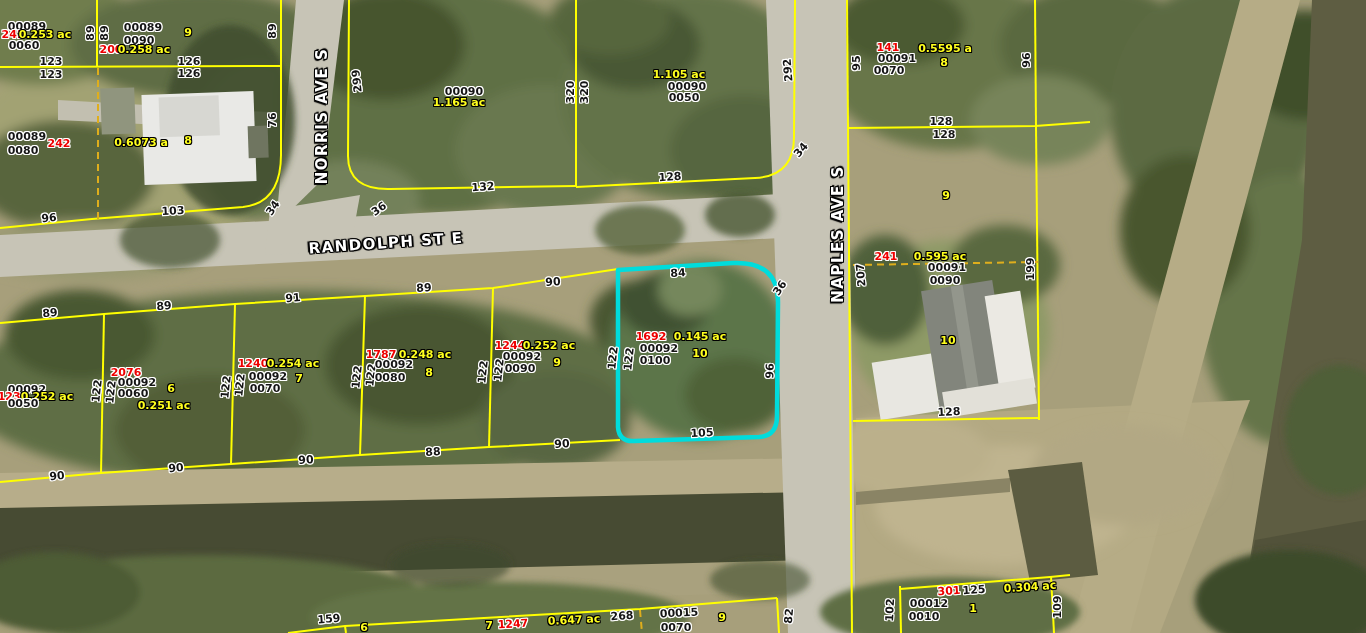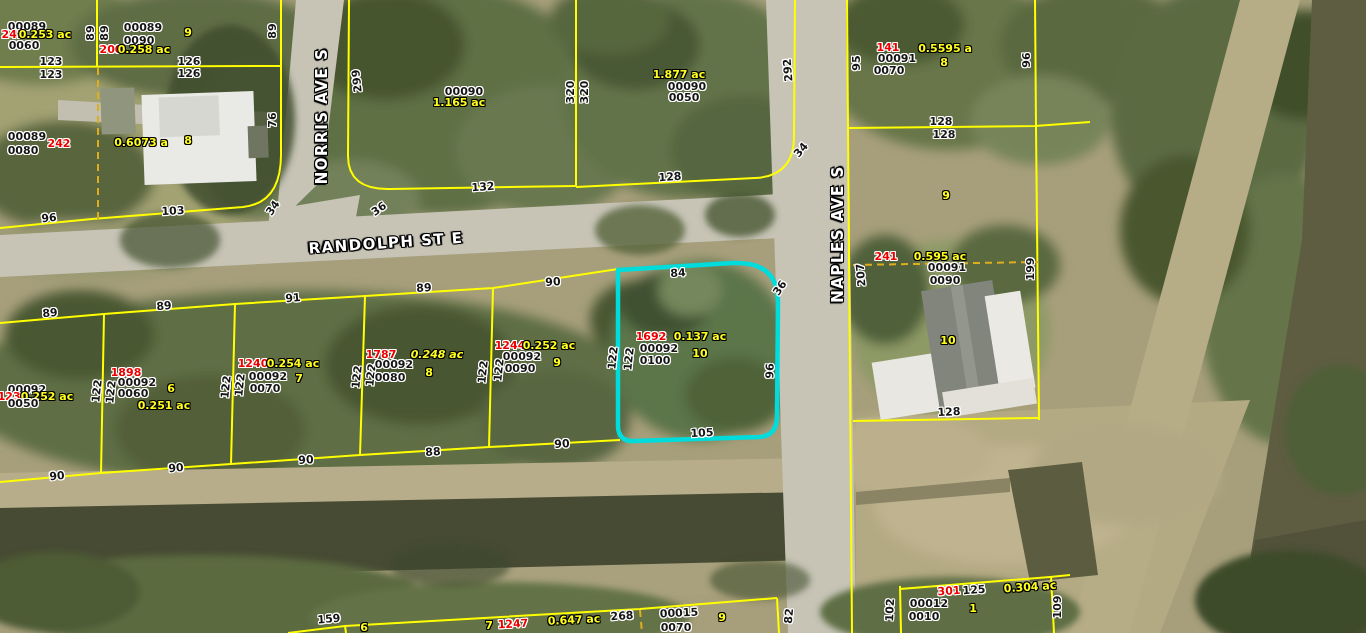--- a/index.html
+++ b/index.html
@@ -192,21 +192,21 @@
       <div class="lbl k" style="left: 173px; top: 211px; transform: translate(-50%, -50%) rotate(-3deg);">103</div>
       <div class="lbl k" style="left: 273px; top: 208px; transform: translate(-50%, -50%) rotate(-55deg);">34</div>
       <div class="lbl k" style="left: 49px; top: 218px; transform: translate(-50%, -50%) rotate(-5deg);">96</div>
       <div class="lbl k" style="left: 357px; top: 81px; transform: translate(-50%, -50%) rotate(-97deg);">299</div>
       <div class="lbl k" style="left: 464px; top: 91px; transform: translate(-50%, -50%) rotate(0deg);">00090</div>
       <div class="lbl y" style="left: 459px; top: 102px; transform: translate(-50%, -50%) rotate(0deg);">1.165 ac</div>
       <div class="lbl k" style="left: 570px; top: 92px; transform: translate(-50%, -50%) rotate(-90deg);">320</div>
       <div class="lbl k" style="left: 584px; top: 92px; transform: translate(-50%, -50%) rotate(-90deg);">320</div>
       <div class="lbl k" style="left: 483px; top: 187px; transform: translate(-50%, -50%) rotate(-4deg);">132</div>
       <div class="lbl k" style="left: 379px; top: 209px; transform: translate(-50%, -50%) rotate(-35deg);">36</div>
-      <div class="lbl y" style="left: 679px; top: 74px; transform: translate(-50%, -50%) rotate(0deg);">1.877 ac</div>
+      <div class="lbl y" style="left: 679px; top: 74px; transform: translate(-50%, -50%) rotate(0deg);">1.105 ac</div>
       <div class="lbl k" style="left: 687px; top: 86px; transform: translate(-50%, -50%) rotate(0deg);">00090</div>
       <div class="lbl k" style="left: 684px; top: 97px; transform: translate(-50%, -50%) rotate(0deg);">0050</div>
       <div class="lbl k" style="left: 788px; top: 70px; transform: translate(-50%, -50%) rotate(-95deg);">292</div>
       <div class="lbl k" style="left: 670px; top: 177px; transform: translate(-50%, -50%) rotate(-4deg);">128</div>
       <div class="lbl k" style="left: 801px; top: 150px; transform: translate(-50%, -50%) rotate(-50deg);">34</div>
       <div class="lbl k" style="left: 856px; top: 63px; transform: translate(-50%, -50%) rotate(-90deg);">95</div>
       <div class="lbl r" style="left: 888px; top: 47px; transform: translate(-50%, -50%) rotate(0deg);">141</div>
       <div class="lbl k" style="left: 897px; top: 58px; transform: translate(-50%, -50%) rotate(0deg);">00091</div>
       <div class="lbl k" style="left: 889px; top: 70px; transform: translate(-50%, -50%) rotate(0deg);">0070</div>
       <div class="lbl y" style="left: 945px; top: 48px; transform: translate(-50%, -50%) rotate(0deg);">0.5595 a</div>
@@ -219,50 +219,50 @@
       <div class="lbl y" style="left: 940px; top: 256px; transform: translate(-50%, -50%) rotate(0deg);">0.595 ac</div>
       <div class="lbl k" style="left: 947px; top: 267px; transform: translate(-50%, -50%) rotate(0deg);">00091</div>
       <div class="lbl k" style="left: 945px; top: 280px; transform: translate(-50%, -50%) rotate(0deg);">0090</div>
       <div class="lbl k" style="left: 861px; top: 275px; transform: translate(-50%, -50%) rotate(-95deg);">207</div>
       <div class="lbl k" style="left: 1030px; top: 269px; transform: translate(-50%, -50%) rotate(-90deg);">199</div>
       <div class="lbl y" style="left: 948px; top: 340px; transform: translate(-50%, -50%) rotate(0deg);">10</div>
       <div class="lbl k" style="left: 949px; top: 412px; transform: translate(-50%, -50%) rotate(-3deg);">128</div>
       <div class="lbl k" style="left: 678px; top: 273px; transform: translate(-50%, -50%) rotate(-3deg);">84</div>
       <div class="lbl k" style="left: 780px; top: 288px; transform: translate(-50%, -50%) rotate(-55deg);">36</div>
       <div class="lbl r" style="left: 651px; top: 336px; transform: translate(-50%, -50%) rotate(0deg);">1692</div>
-      <div class="lbl y" style="left: 700px; top: 336px; transform: translate(-50%, -50%) rotate(0deg);">0.137 ac</div>
+      <div class="lbl y" style="left: 700px; top: 336px; transform: translate(-50%, -50%) rotate(0deg);">0.145 ac</div>
       <div class="lbl k" style="left: 659px; top: 348px; transform: translate(-50%, -50%) rotate(0deg);">00092</div>
       <div class="lbl y" style="left: 700px; top: 353px; transform: translate(-50%, -50%) rotate(0deg);">10</div>
       <div class="lbl k" style="left: 655px; top: 360px; transform: translate(-50%, -50%) rotate(0deg);">0100</div>
       <div class="lbl k" style="left: 613px; top: 358px; transform: translate(-50%, -50%) rotate(-84deg);">122</div>
       <div class="lbl k" style="left: 629px; top: 359px; transform: translate(-50%, -50%) rotate(-84deg);">122</div>
       <div class="lbl k" style="left: 770px; top: 371px; transform: translate(-50%, -50%) rotate(-88deg);">96</div>
       <div class="lbl k" style="left: 702px; top: 433px; transform: translate(-50%, -50%) rotate(-3deg);">105</div>
       <div class="lbl k" style="left: 27px; top: 389px; transform: translate(-50%, -50%) rotate(0deg);">00092</div>
       <div class="lbl r" style="left: 13px; top: 396px; transform: translate(-50%, -50%) rotate(0deg);">1236</div>
       <div class="lbl y" style="left: 47px; top: 396px; transform: translate(-50%, -50%) rotate(0deg);">0.252 ac</div>
       <div class="lbl k" style="left: 23px; top: 403px; transform: translate(-50%, -50%) rotate(0deg);">0050</div>
       <div class="lbl k" style="left: 97px; top: 391px; transform: translate(-50%, -50%) rotate(-84deg);">122</div>
       <div class="lbl k" style="left: 111px; top: 392px; transform: translate(-50%, -50%) rotate(-84deg);">122</div>
-      <div class="lbl r" style="left: 126px; top: 372px; transform: translate(-50%, -50%) rotate(0deg);">1898</div>
+      <div class="lbl r" style="left: 126px; top: 372px; transform: translate(-50%, -50%) rotate(0deg);">2076</div>
       <div class="lbl y" style="left: 164px; top: 372px; transform: translate(-50%, -50%) rotate(0deg); margin-top: 33px;">0.251 ac</div>
       <div class="lbl k" style="left: 137px; top: 382px; transform: translate(-50%, -50%) rotate(0deg);">00092</div>
       <div class="lbl y" style="left: 171px; top: 388px; transform: translate(-50%, -50%) rotate(0deg);">6</div>
       <div class="lbl k" style="left: 133px; top: 393px; transform: translate(-50%, -50%) rotate(0deg);">0060</div>
       <div class="lbl k" style="left: 226px; top: 387px; transform: translate(-50%, -50%) rotate(-84deg);">122</div>
       <div class="lbl k" style="left: 240px; top: 385px; transform: translate(-50%, -50%) rotate(-84deg);">122</div>
       <div class="lbl r" style="left: 253px; top: 363px; transform: translate(-50%, -50%) rotate(0deg); text-align: center;">1240</div>
       <div class="lbl y" style="left: 293px; top: 363px; transform: translate(-50%, -50%) rotate(0deg);">0.254 ac</div>
       <div class="lbl k" style="left: 268px; top: 376px; transform: translate(-50%, -50%) rotate(0deg);">00092</div>
       <div class="lbl y" style="left: 299px; top: 378px; transform: translate(-50%, -50%) rotate(0deg);">7</div>
       <div class="lbl k" style="left: 265px; top: 388px; transform: translate(-50%, -50%) rotate(0deg);">0070</div>
       <div class="lbl k" style="left: 357px; top: 377px; transform: translate(-50%, -50%) rotate(-84deg);">122</div>
       <div class="lbl k" style="left: 371px; top: 375px; transform: translate(-50%, -50%) rotate(-84deg);">122</div>
       <div class="lbl r" style="left: 381px; top: 354px; transform: translate(-50%, -50%) rotate(0deg);">1787</div>
-      <div class="lbl y" style="left: 437px; top: 354px; transform: translate(-50%, -50%) rotate(0deg); font-style: italic;">0.248 ac</div>
+      <div class="lbl y" style="left: 425px; top: 354px; transform: translate(-50%, -50%) rotate(0deg);">0.248 ac</div>
       <div class="lbl k" style="left: 394px; top: 364px; transform: translate(-50%, -50%) rotate(0deg);">00092</div>
       <div class="lbl y" style="left: 429px; top: 372px; transform: translate(-50%, -50%) rotate(0deg);">8</div>
       <div class="lbl k" style="left: 390px; top: 377px; transform: translate(-50%, -50%) rotate(0deg);">0080</div>
       <div class="lbl k" style="left: 483px; top: 372px; transform: translate(-50%, -50%) rotate(-84deg);">122</div>
       <div class="lbl k" style="left: 499px; top: 370px; transform: translate(-50%, -50%) rotate(-84deg);">122</div>
       <div class="lbl r" style="left: 510px; top: 345px; transform: translate(-50%, -50%) rotate(0deg);">1244</div>
       <div class="lbl y" style="left: 549px; top: 345px; transform: translate(-50%, -50%) rotate(0deg);">0.252 ac</div>
       <div class="lbl k" style="left: 522px; top: 356px; transform: translate(-50%, -50%) rotate(0deg);">00092</div>
       <div class="lbl y" style="left: 557px; top: 362px; transform: translate(-50%, -50%) rotate(0deg);">9</div>
       <div class="lbl k" style="left: 520px; top: 368px; transform: translate(-50%, -50%) rotate(0deg);">0090</div>

